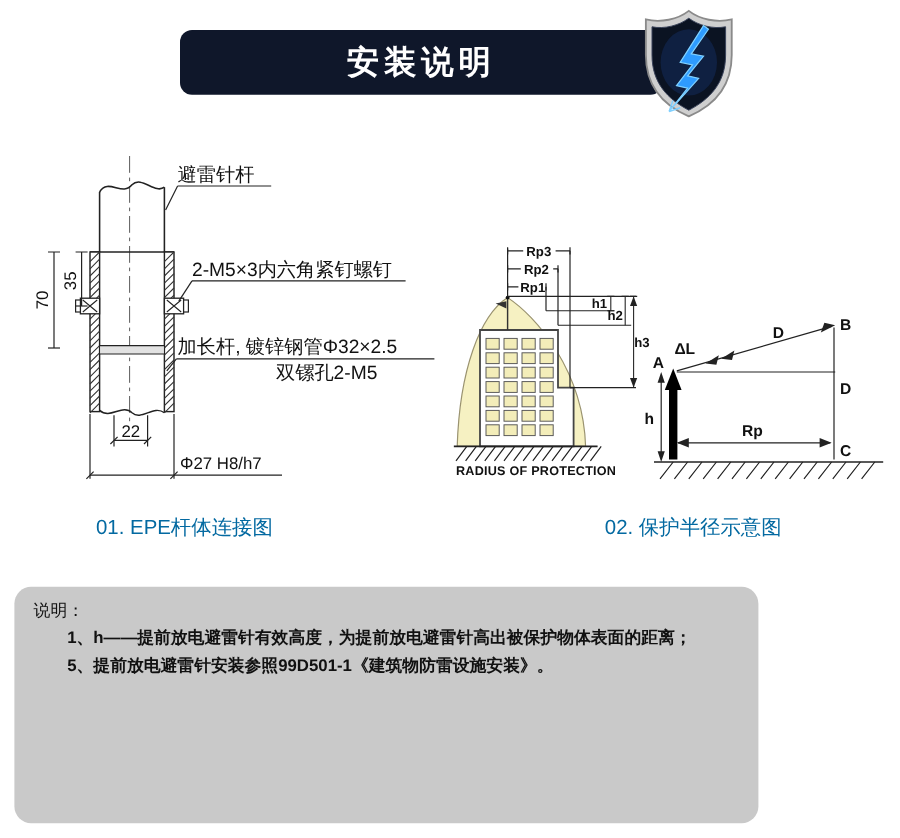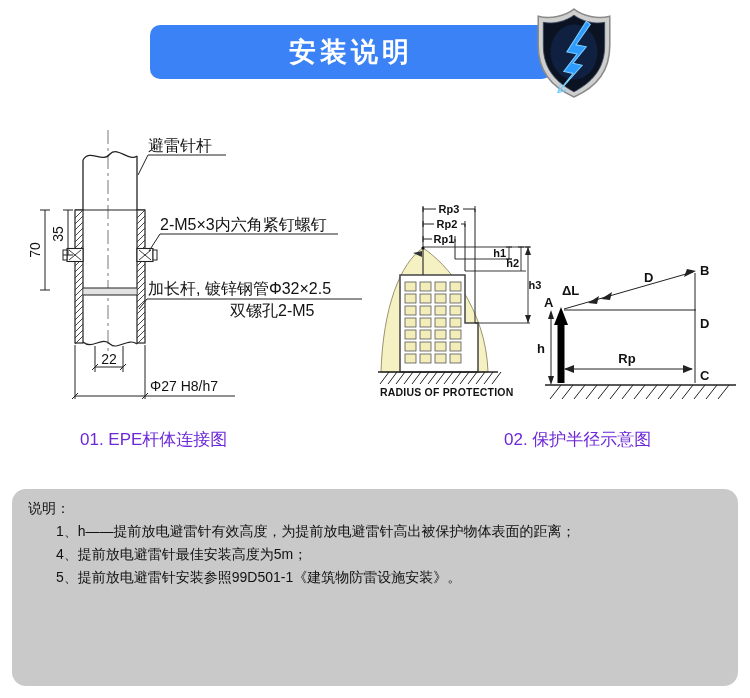--- a/index.html
+++ b/index.html
@@ -2,39 +2,39 @@
 <html><head>
 <meta charset="utf-8">
 <style>
   html,body{margin:0;padding:0;}
   body{
     width:750px;height:698px;position:relative;background:#ffffff;
     font-family:"Liberation Sans","DejaVu Sans",sans-serif;color:#1a1a1a;overflow:hidden;
   }
   .banner{
     position:absolute;left:150px;top:25px;width:402px;height:54px;
-    background:#3b82f6;border-radius:10px;
+    background:#0f172a;border-radius:10px;
     display:flex;align-items:center;justify-content:center;
   }
   .banner .title{
     color:#ffffff;font-size:27px;font-weight:bold;letter-spacing:4px;
   }
   .shield{position:absolute;left:532px;top:7px;}
   .fig1{position:absolute;left:30px;top:118px;}
   .fig2{position:absolute;left:378px;top:183px;}
-  .caption{position:absolute;font-size:17px;color:#6d28d9;}
+  .caption{position:absolute;font-size:17px;color:#0369a1;}
   .caption1{left:80px;top:428px;}
   .caption2{left:504px;top:428px;}
   .notes{
-    position:absolute;left:12px;top:489px;width:726px;height:197px;
+    position:absolute;left:12px;top:489px;width:620px;height:197px;
     background:#c9c9c9;border-radius:14px;box-sizing:border-box;
     padding:8px 16px 8px 16px;font-size:14px;line-height:23px;color:#111;
   }
   .notes p{margin:0;}
-  .note-item{text-indent:2em;}
+  .note-item{text-indent:2em;font-weight:bold;}
   svg text{fill:#111;}
   .cad{font-size:16px;}
   .dim{font-size:14px;}
   .lbl{font-size:11px;font-weight:bold;}
   .pt{font-size:13px;font-weight:bold;}
 </style>
 </head>
 <body>
 
 <div class="banner">
@@ -255,15 +255,14 @@
   <text class="pt" x="249" y="180" text-anchor="middle">Rp</text>
   <text class="pt" x="322" y="197">C</text>
 </svg>
 
 <div class="caption caption1">01. EPE杆体连接图</div>
 <div class="caption caption2">02. 保护半径示意图</div>
 
 <div class="notes">
   <p>说明：</p>
   <p class="note-item">1、h——提前放电避雷针有效高度，为提前放电避雷针高出被保护物体表面的距离；</p>
-  <p class="note-item">4、提前放电避雷针最佳安装高度为5m；</p>
   <p class="note-item">5、提前放电避雷针安装参照99D501-1《建筑物防雷设施安装》。</p>
 </div>
 
 </body></html>

